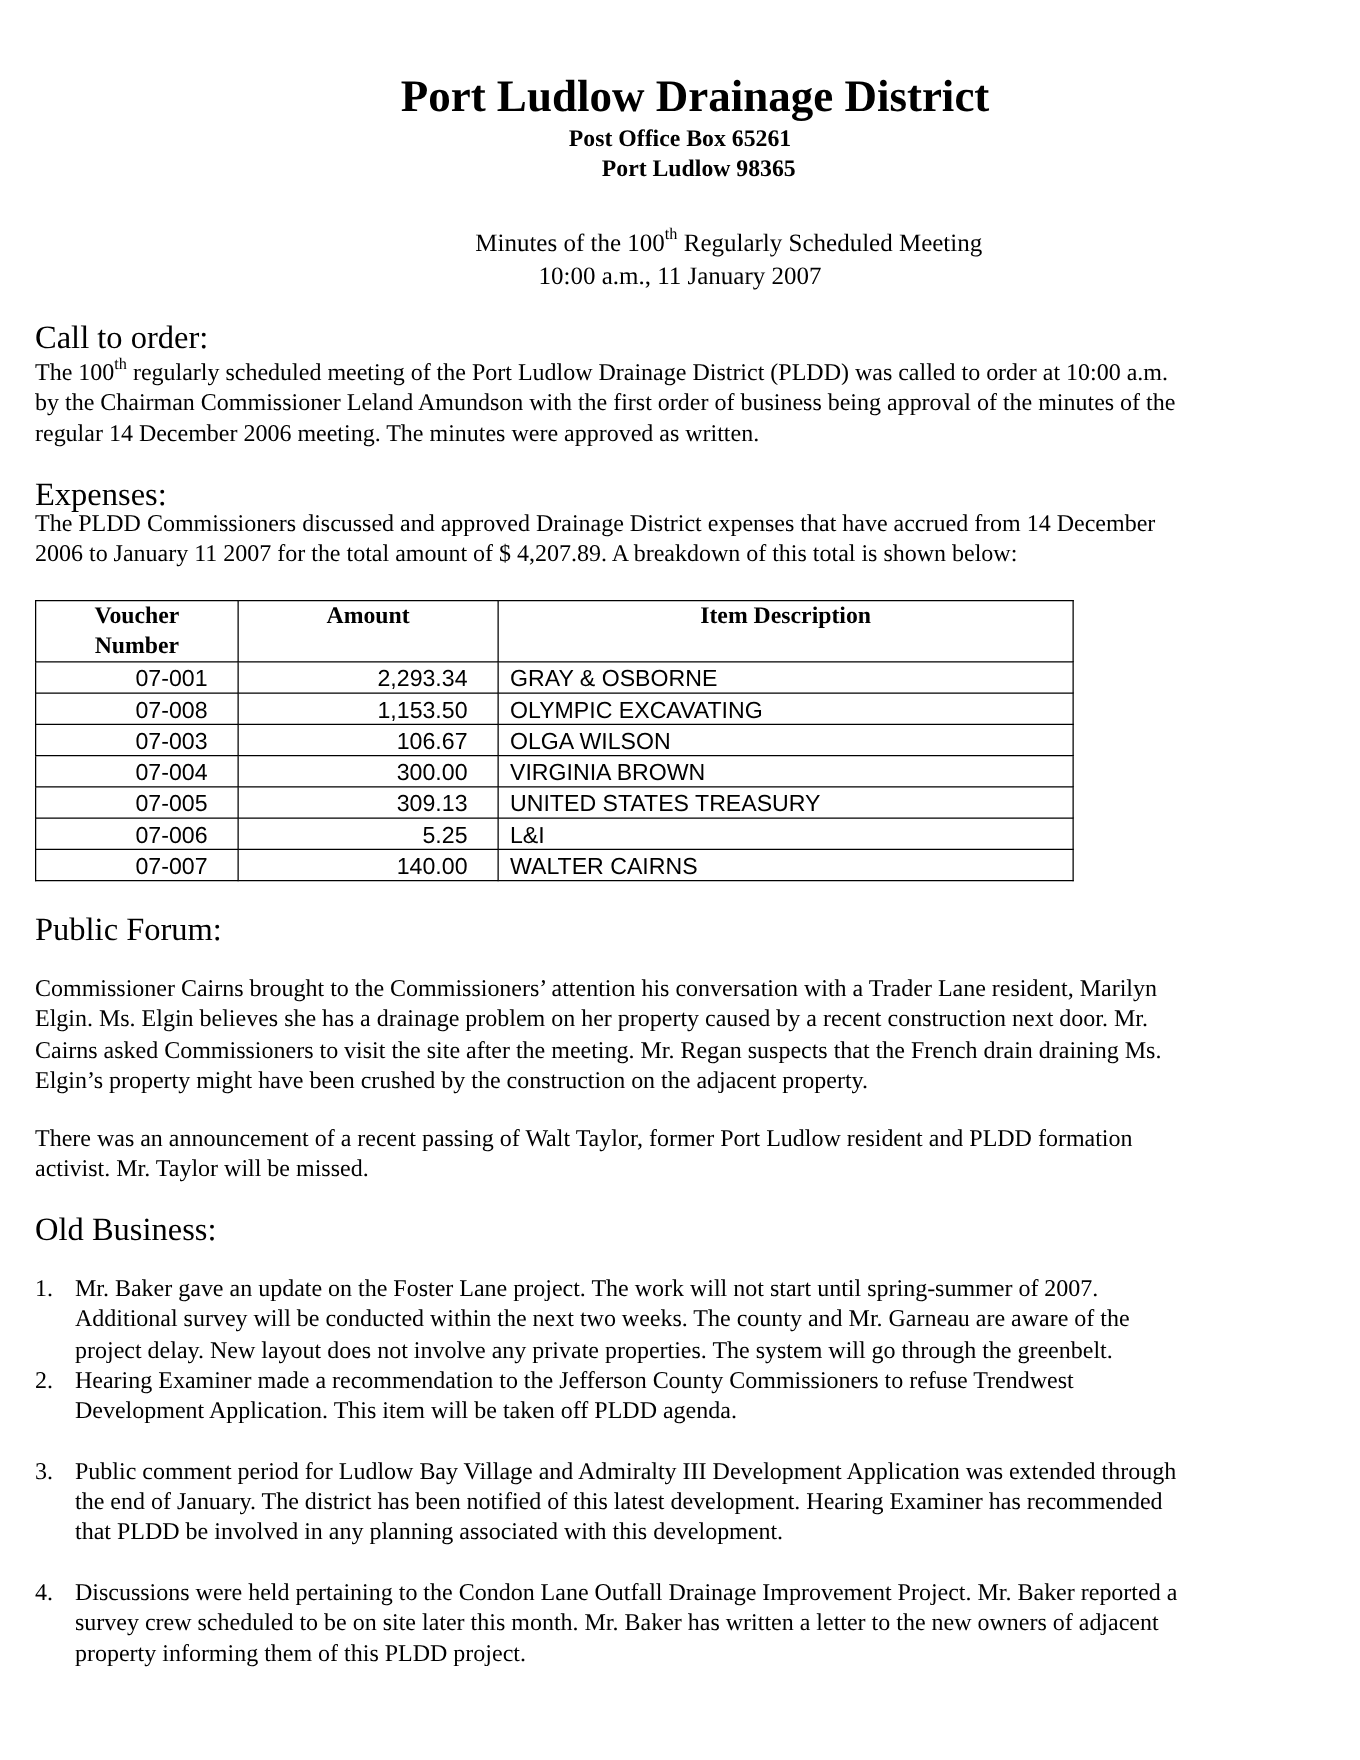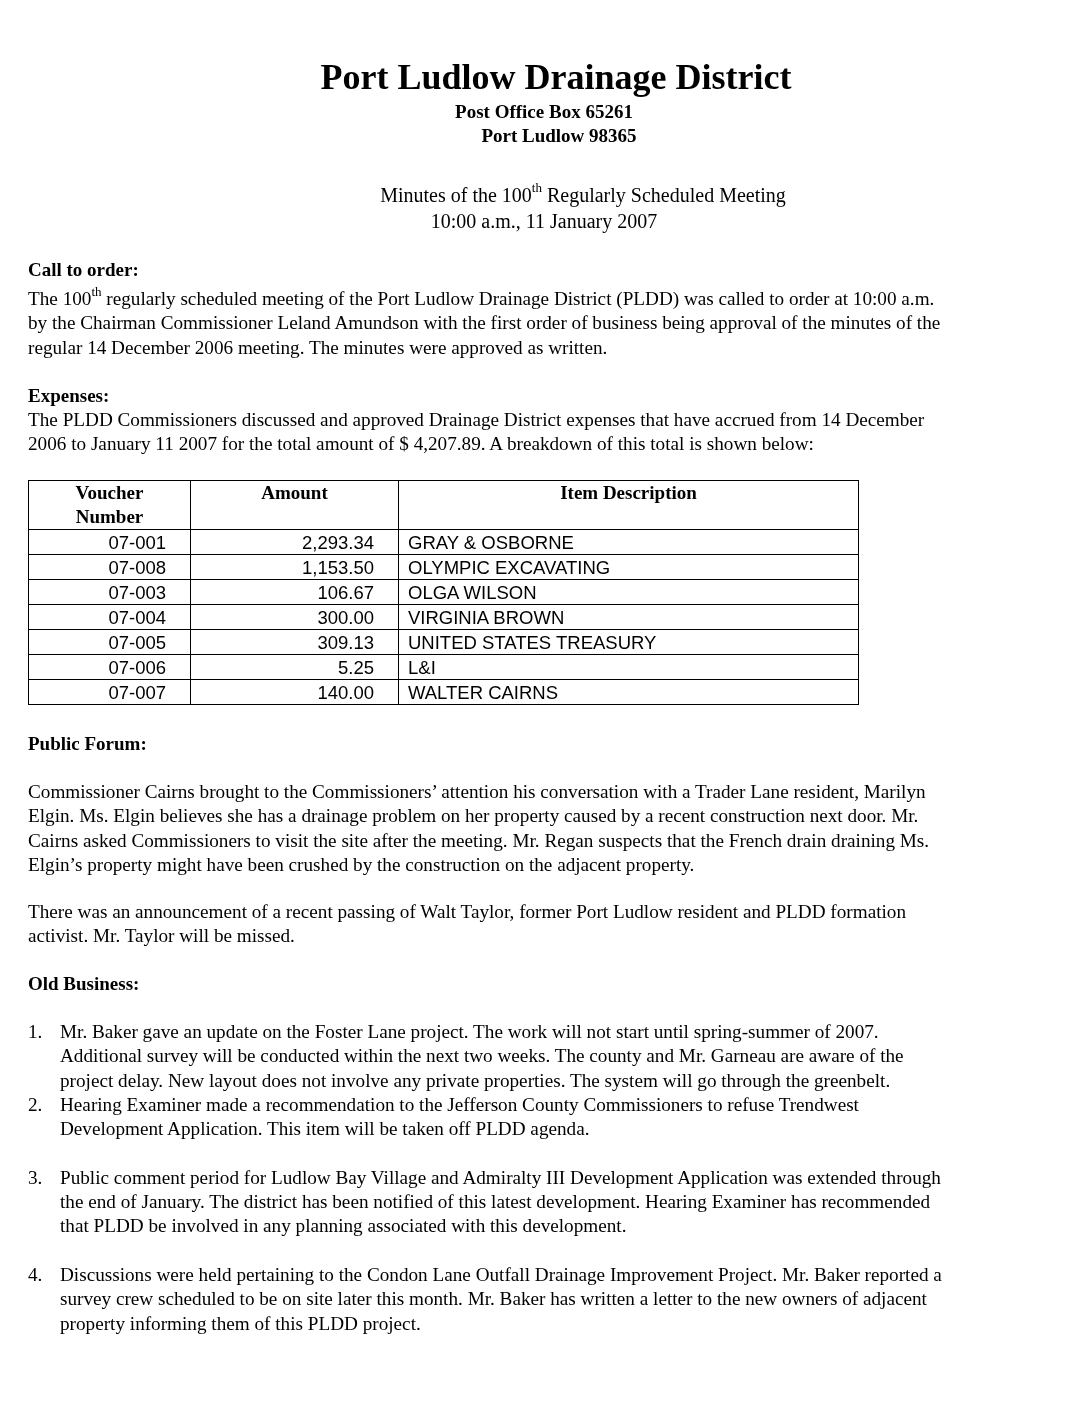--- a/index.html
+++ b/index.html
@@ -16,21 +16,21 @@
     .sub {
       left: 0; width: 1088px; text-align: center;
       font-size: 19px; font-weight: bold; line-height: 24px;
     }
     .minutes {
       left: 0; width: 1166px; text-align: center;
       font-size: 20px; line-height: 25px;
     }
     sup { font-size: 13px; line-height: 0; position: relative; top: -2px; }
     .heading {
-      left: 28px; font-size: 19px; font-weight: bold; line-height: 24px;
+      left: 28px; font-size: 26px; font-weight: normal; line-height: 24px;
     }
     .para {
       left: 28px; width: 1040px; font-size: 19.2px; line-height: 24.3px;
     }
     table.exp {
       position: absolute; left: 28px; top: 480px; width: 831px;
       border-collapse: collapse;
     }
     table.exp th, table.exp td {
       border: 1.5px solid #000; padding: 0 24px;

